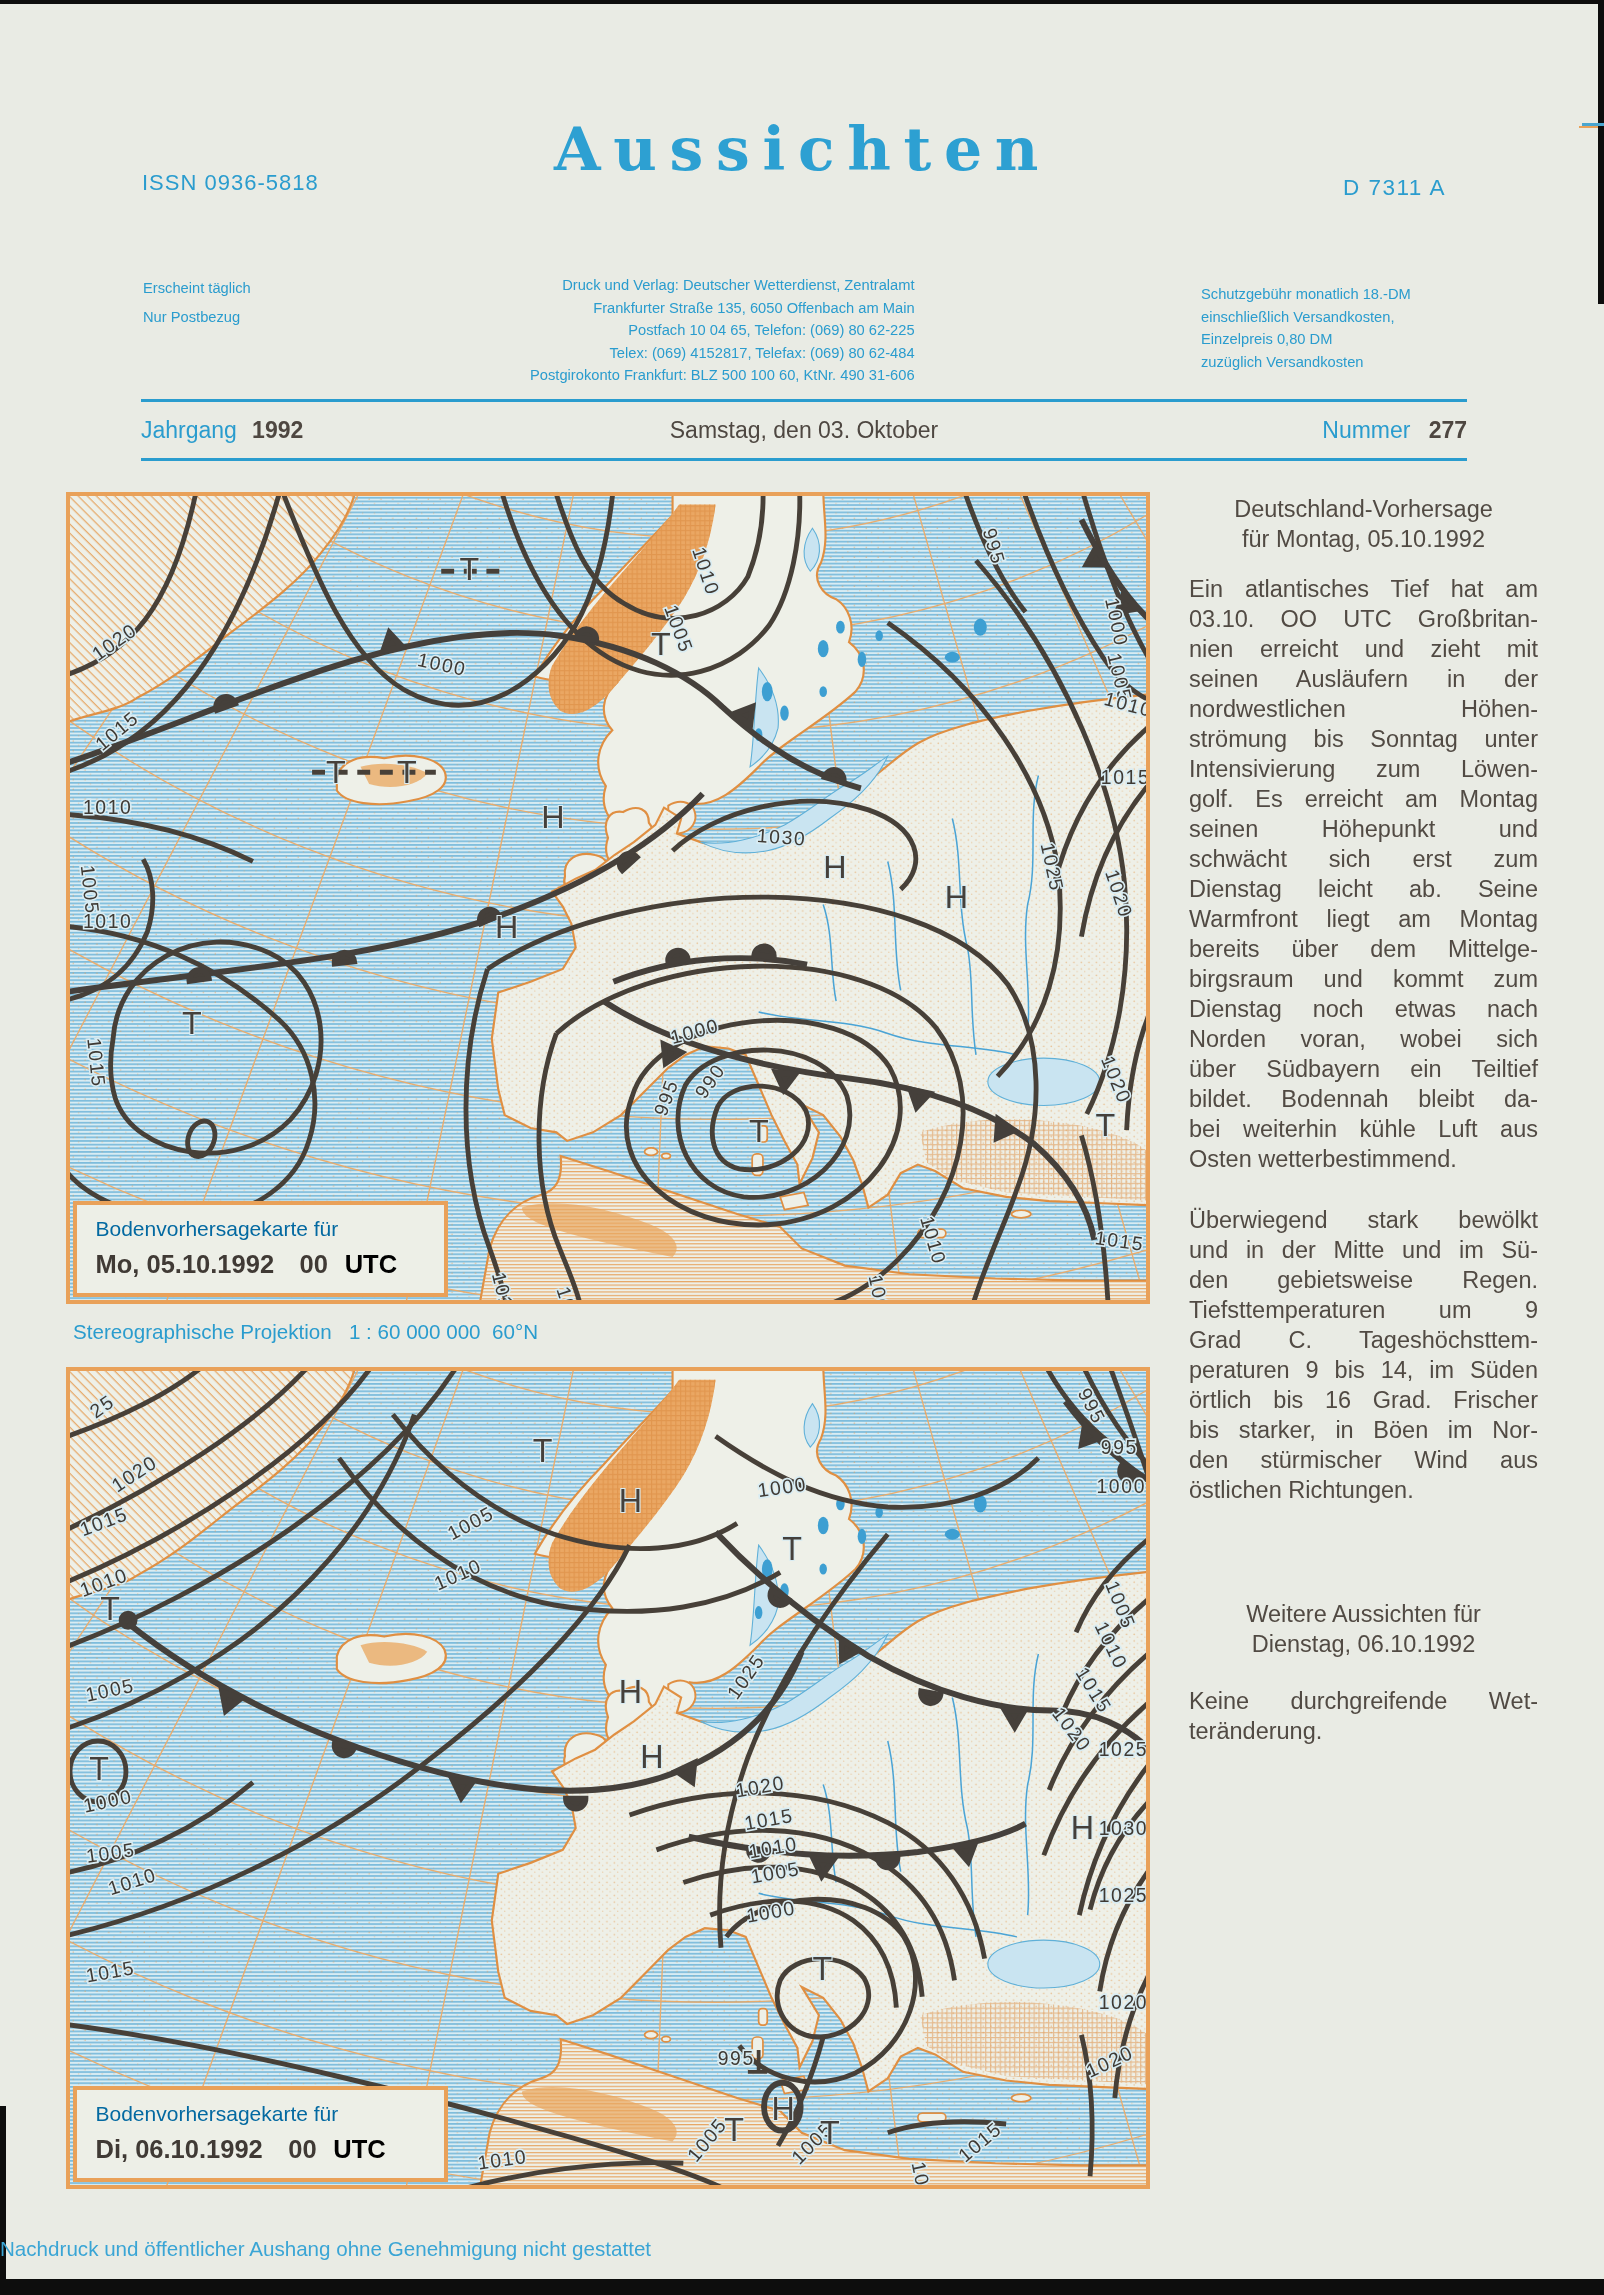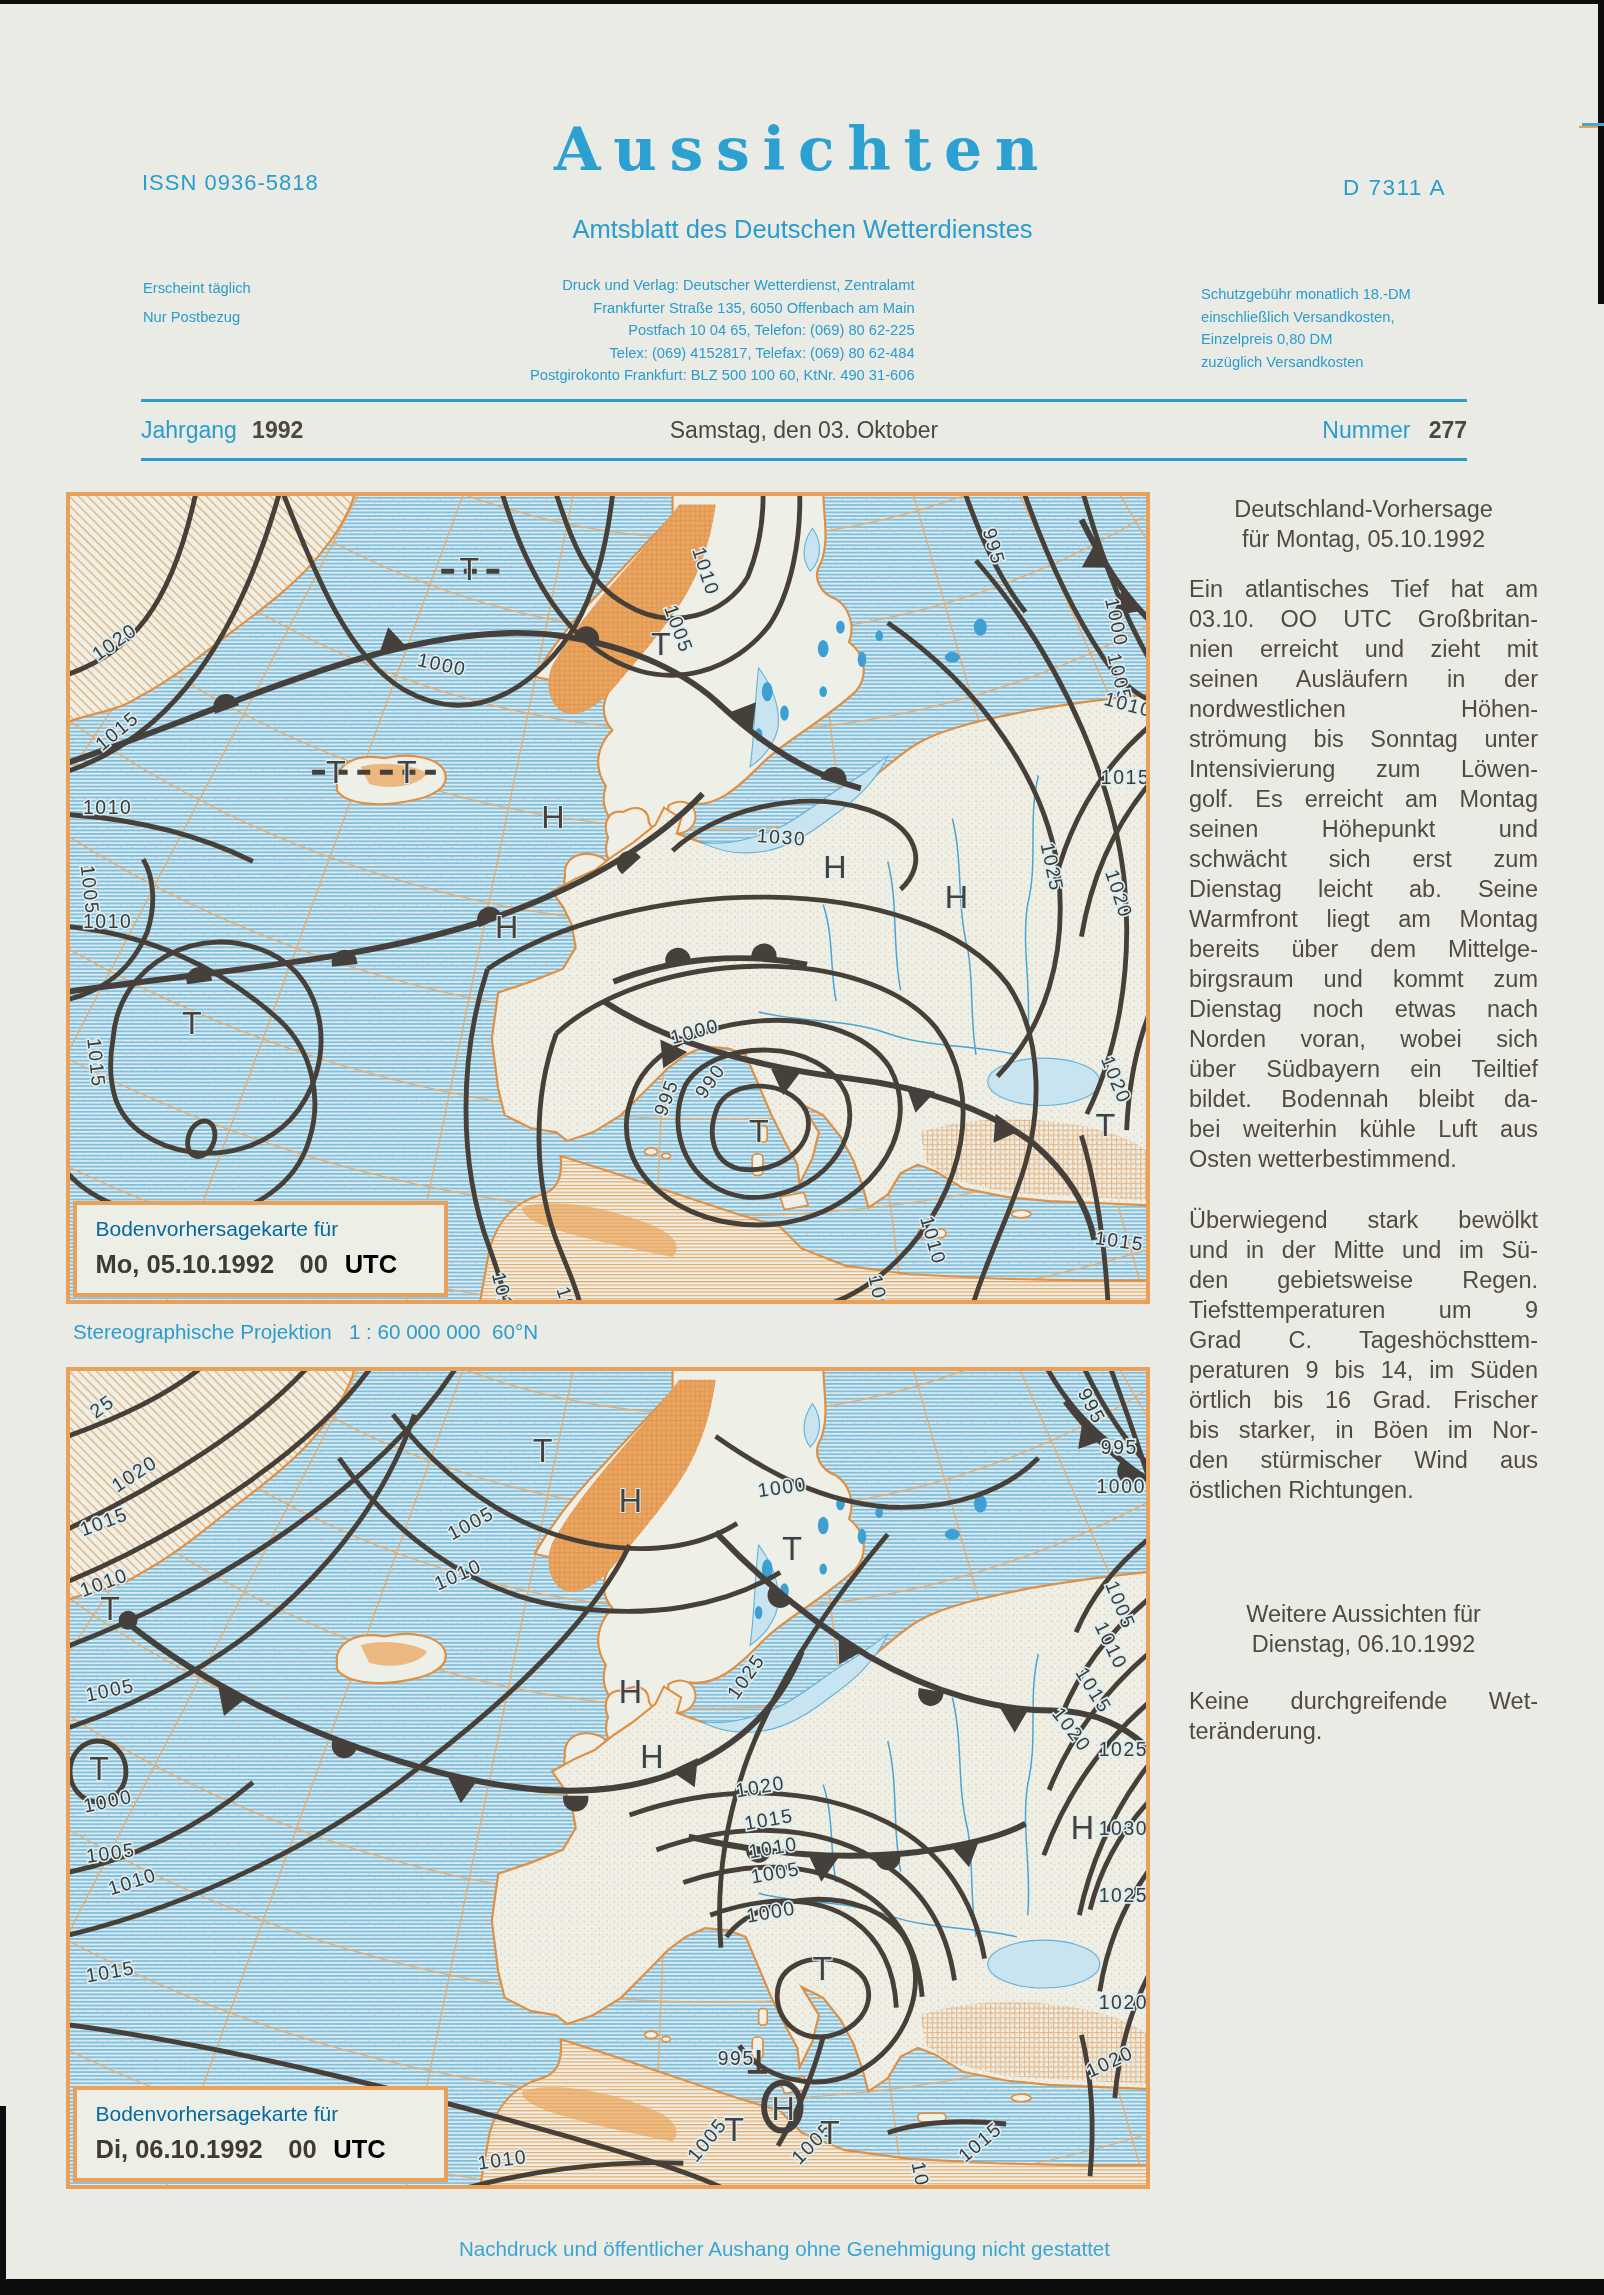--- a/index.html
+++ b/index.html
@@ -30,21 +30,21 @@
   .cap2{font-size:25.5px;font-weight:bold;color:#403a35;margin-top:9.8px;}
   .cap2 .t{margin-left:25.5px;}
   .cap2 .utc{color:#000000;margin-left:16.7px;font-weight:bold;}
   .projline{position:absolute;left:73px;top:1320px;font-size:20.6px;color:#2a9cce;white-space:pre;}
   
   .column{position:absolute;left:1189px;width:349px;top:494px;font-size:23.5px;line-height:30px;color:#514a43;}
   .cline{display:block;text-align:center;}
   .jline{display:block;text-align:justify;text-align-last:justify;}
   .jlast{display:block;text-align:left;}
   .gap40{height:19.6px;} .gap64{height:31px;} .gap190{height:94px;} .gap56{height:27.4px;}
-  .footer{position:absolute;left:0;width:1569px;top:2237px;text-align:center;font-size:20.6px;color:#3aa5d5;}
+  .footer{position:absolute;left:0;width:1569px;top:2237px;text-align:left;font-size:20.6px;color:#3aa5d5;}
   .dash-mark{position:absolute;right:0;top:123px;width:23.5px;height:2.9px;background:#4aa6d0;}
   .dash-mark2{position:absolute;right:6.9px;top:126px;width:19.6px;height:2px;background:#e9a159;}
   
   text.iso{font-size:18px;fill:#3f3a34;letter-spacing:1.5px;paint-order:stroke;stroke:#d8ecf3;stroke-width:3px;}
   text.ctr{font-size:30px;fill:#45403b;paint-order:stroke;stroke:#d8ecf3;stroke-width:2px;}
 </style>
 </head>
 <body>
 
 <div class="page">
@@ -52,21 +52,20 @@
   <div class="edge" style="left:0;top:0;width:1605px;height:4.4px;"></div>
   <div class="edge" style="left:0;top:2279px;width:1605px;height:16.7px;"></div>
   <div class="edge" style="left:1598px;top:0;width:6.9px;height:304px;"></div>
   <div class="edge" style="left:0;top:2106px;width:5.9px;height:189px;"></div>
   <div class="dash-mark"></div>
   <div class="dash-mark2"></div>
 
   <div class="issn blue">ISSN 0936-5818</div>
   <div class="masthead">Aussichten</div>
   <div class="code blue">D 7311 A</div>
-  <div class="subtitle blue">Amtsblatt des Deutschen Wetterdienstes</div>
   <div class="imprint blue">
     <div>Druck und Verlag: Deutscher Wetterdienst, Zentralamt</div>
     <div>Frankfurter Straße 135, 6050 Offenbach am Main</div>
     <div>Postfach 10 04 65, Telefon: (069) 80 62-225</div>
     <div>Telex: (069) 4152817, Telefax: (069) 80 62-484</div>
     <div>Postgirokonto Frankfurt: BLZ 500 100 60, KtNr. 490 31-606</div>
   </div>
   <div class="leftinfo blue">
     <div>Erscheint täglich</div>
     <div>Nur Postbezug</div>

